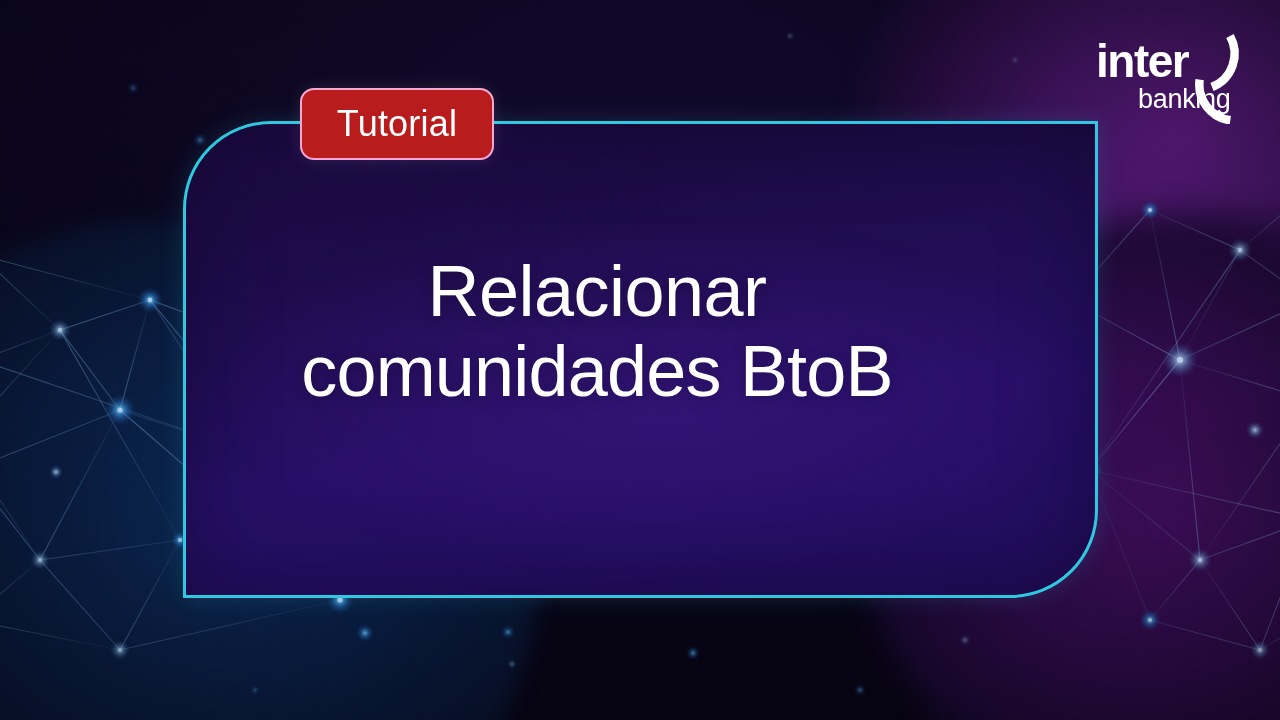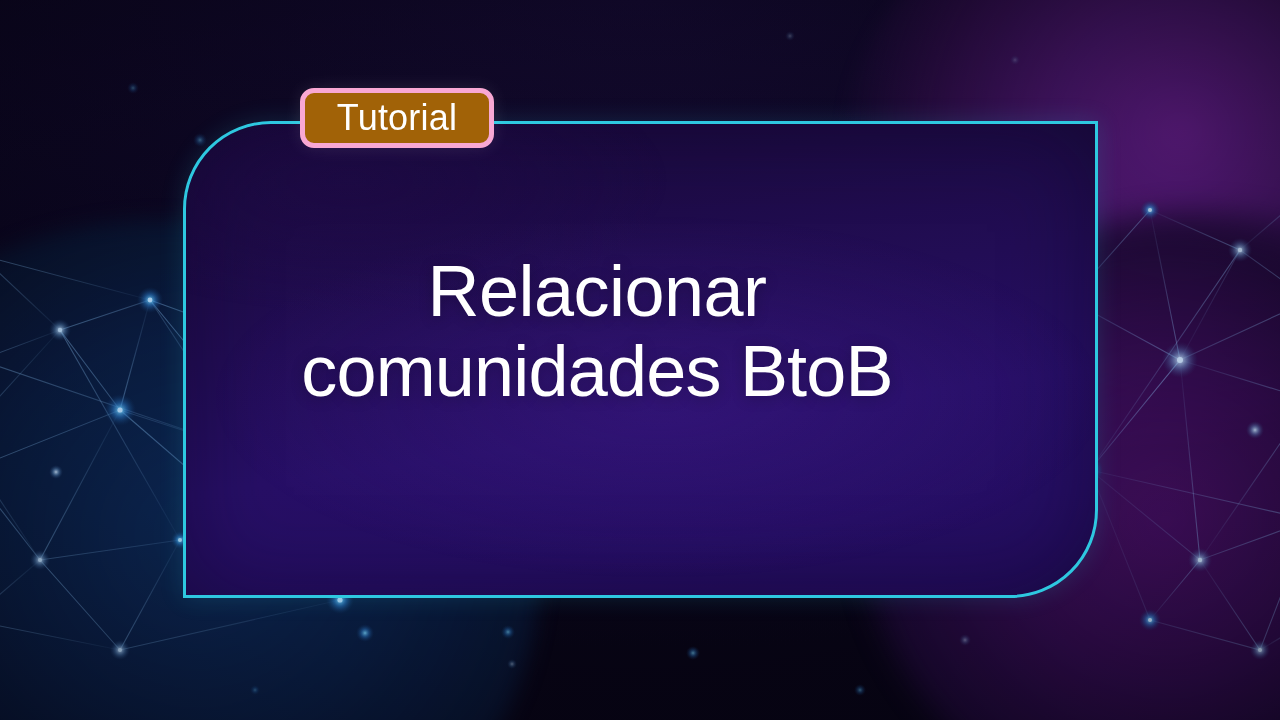--- a/index.html
+++ b/index.html
@@ -109,25 +109,25 @@
       radial-gradient(50% 40% at 18% 12%, rgba(30,10,70,.5) 0%, rgba(30,10,70,0) 70%);
     pointer-events: none;
   }
 
   
   .badge {
     position: absolute;
     left: 300px;
     top: 88px;
     width: 194px;
-    height: 60px;
+    height: 72px;
     box-sizing: border-box;
-    border: 5px solid #f9a8d4;
+    border: 2px solid #f9a8d4;
     border-radius: 14px;
-    background: #a16207;
+    background: #b91c1c;
     display: flex;
     align-items: center;
     justify-content: center;
     box-shadow: 0 0 18px rgba(255,255,255,.10);
   }
   .badge-label {
     color: #ffffff;
     font-size: 36px;
     font-weight: 400;
     letter-spacing: .2px;
@@ -323,14 +323,26 @@
 
   <div class="headline">
     <div class="title-line1">Relacionar</div>
     <div class="title-line2">comunidades BtoB</div>
   </div>
 
   <div class="badge">
     <span class="badge-label">Tutorial</span>
   </div>
 
+  <div class="logo">
+    <svg viewBox="0 0 168 104">
+
+      <path d="M104 73 A36 36 0 0 0 122 22" fill="none" stroke="#ffffff" stroke-width="8.5" stroke-linecap="butt" transform="translate(14,-6)"></path>
+
+      <path d="M104 44 A36 36 0 0 0 140 80" fill="none" stroke="#ffffff" stroke-width="8.5" stroke-linecap="butt" transform="translate(-1,18) rotate(8 122 62)"></path>
+
+      <text x="2" y="57" font-family="'Liberation Sans', sans-serif" font-size="46" font-weight="700" fill="#ffffff" letter-spacing="-1.5">inter</text>
+
+      <text x="44" y="88" font-family="'Liberation Sans', sans-serif" font-size="27" font-weight="400" fill="#ffffff" letter-spacing="-0.3">banking</text>
+    </svg>
+  </div>
 
 </div>
 
 </body></html>

